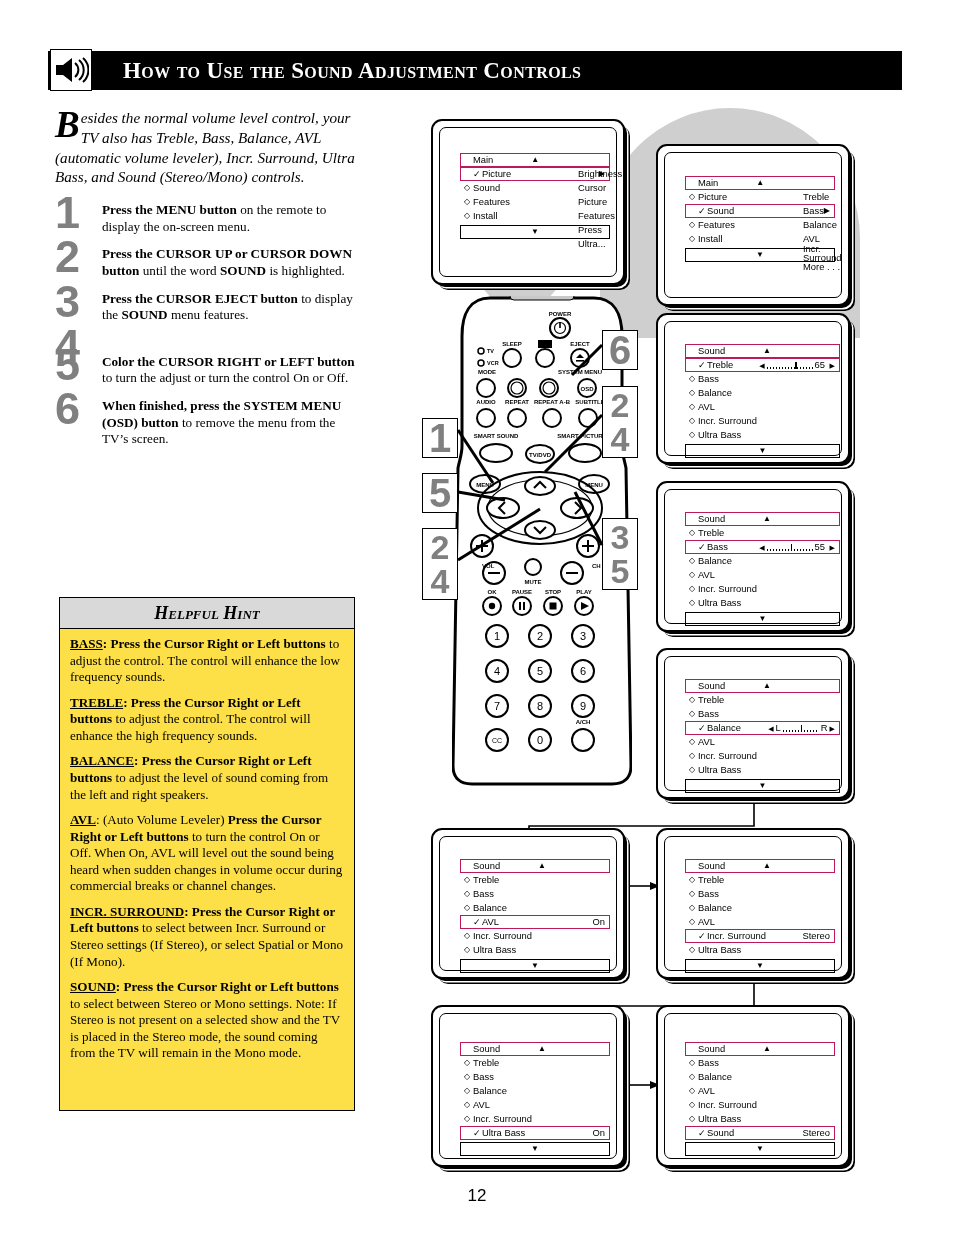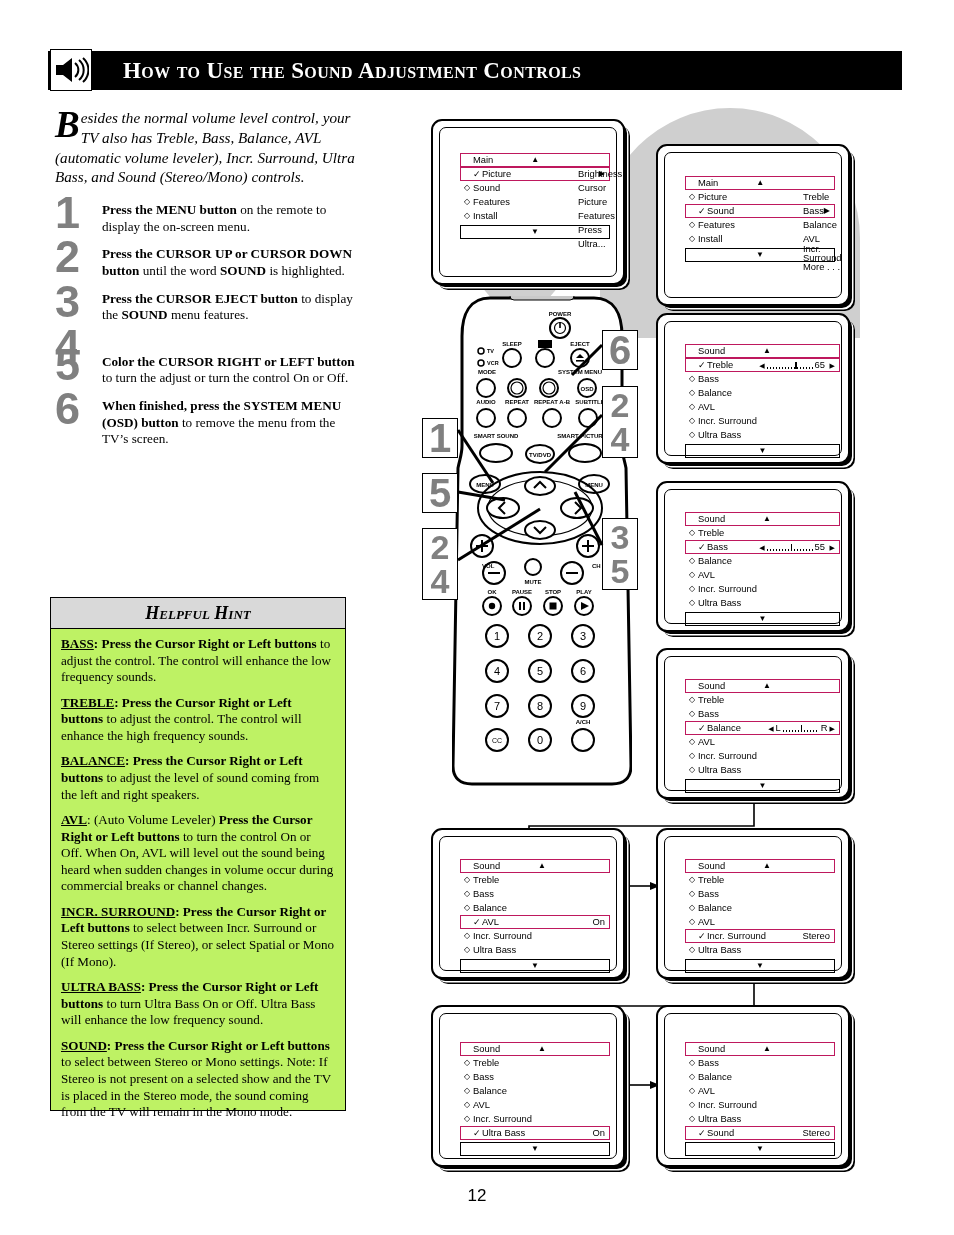--- a/index.html
+++ b/index.html
@@ -55,22 +55,22 @@
     position: absolute; left: 0; top: -10px;
     font-family: "Liberation Sans", sans-serif;
     font-size: 45px; font-weight: bold; color: #808080;
     line-height: 1;
   }
   .step-txt { font-size: 13.2px; line-height: 1.26; padding-top: 2px; }
   .step-txt b { font-weight: bold; }
 
   
   #hint-box {
-    position: absolute; left: 50px; top: 597px; width: 296px; height: 514px;
-    border: 1.5px solid #000; background: #bef264;
+    position: absolute; left: 59px; top: 597px; width: 296px; height: 514px;
+    border: 1.5px solid #000; background: #fde047;
   }
   #hint-title {
     height: 31px; background: #d9d9d9; border-bottom: 1.5px solid #000;
     display: flex; align-items: center; justify-content: center;
     font-weight: bold; font-style: italic; font-size: 18px;
     font-variant: small-caps;
   }
   #hint-body { padding: 7px 10px 4px 10px; }
   .hint-p { font-size: 13.1px; line-height: 1.265; margin-bottom: 9px; }
   .hint-p .term { font-weight: bold; text-decoration: underline; }
@@ -219,21 +219,20 @@
   </div>
 
 <div id="hint-box">
   <div id="hint-title">Helpful Hint</div>
   <div id="hint-body">
       <div class="hint-p"><span class="term">BASS</span><b>:  Press the Cursor Right or Left buttons</b> to adjust the control. The control will enhance the low frequency sounds.</div>
       <div class="hint-p"><span class="term">TREBLE</span><b>:  Press the Cursor Right or Left buttons</b> to adjust the control. The control will enhance the high frequency sounds.</div>
       <div class="hint-p"><span class="term">BALANCE</span><b>:  Press the Cursor Right or Left buttons</b> to adjust the level of sound coming from the left and right speakers.</div>
       <div class="hint-p"><span class="term">AVL</span>:  (Auto Volume Leveler) <b>Press the Cursor Right or Left buttons</b> to turn the control On or Off. When On, AVL will level out the sound being heard when sudden changes in volume occur during commercial breaks or channel changes.</div>
       <div class="hint-p"><span class="term">INCR. SURROUND</span><b>: Press the Cursor Right or Left buttons</b> to select between Incr. Surround or Stereo settings (If Stereo), or select Spatial or Mono (If Mono).</div>
-      <div class="hint-p"><span class="term">ULTRA BASS</span><b>: Press the Cursor Right or Left buttons</b> to turn Ultra Bass On or Off. Ultra Bass will enhance the low frequency sound.</div>
       <div class="hint-p"><span class="term">SOUND</span><b>: Press the Cursor Right or Left buttons</b> to select between Stereo or Mono settings. Note: If Stereo is not present on a selected show and the TV is placed in the Stereo mode, the sound coming from the TV will remain in the Mono mode.</div>
     </div>
 </div>
 
 <div id="page-number">12</div>
 
 <div id="swoosh"></div>
 <div id="swoosh2"></div>
 
 <svg id="connectors">

